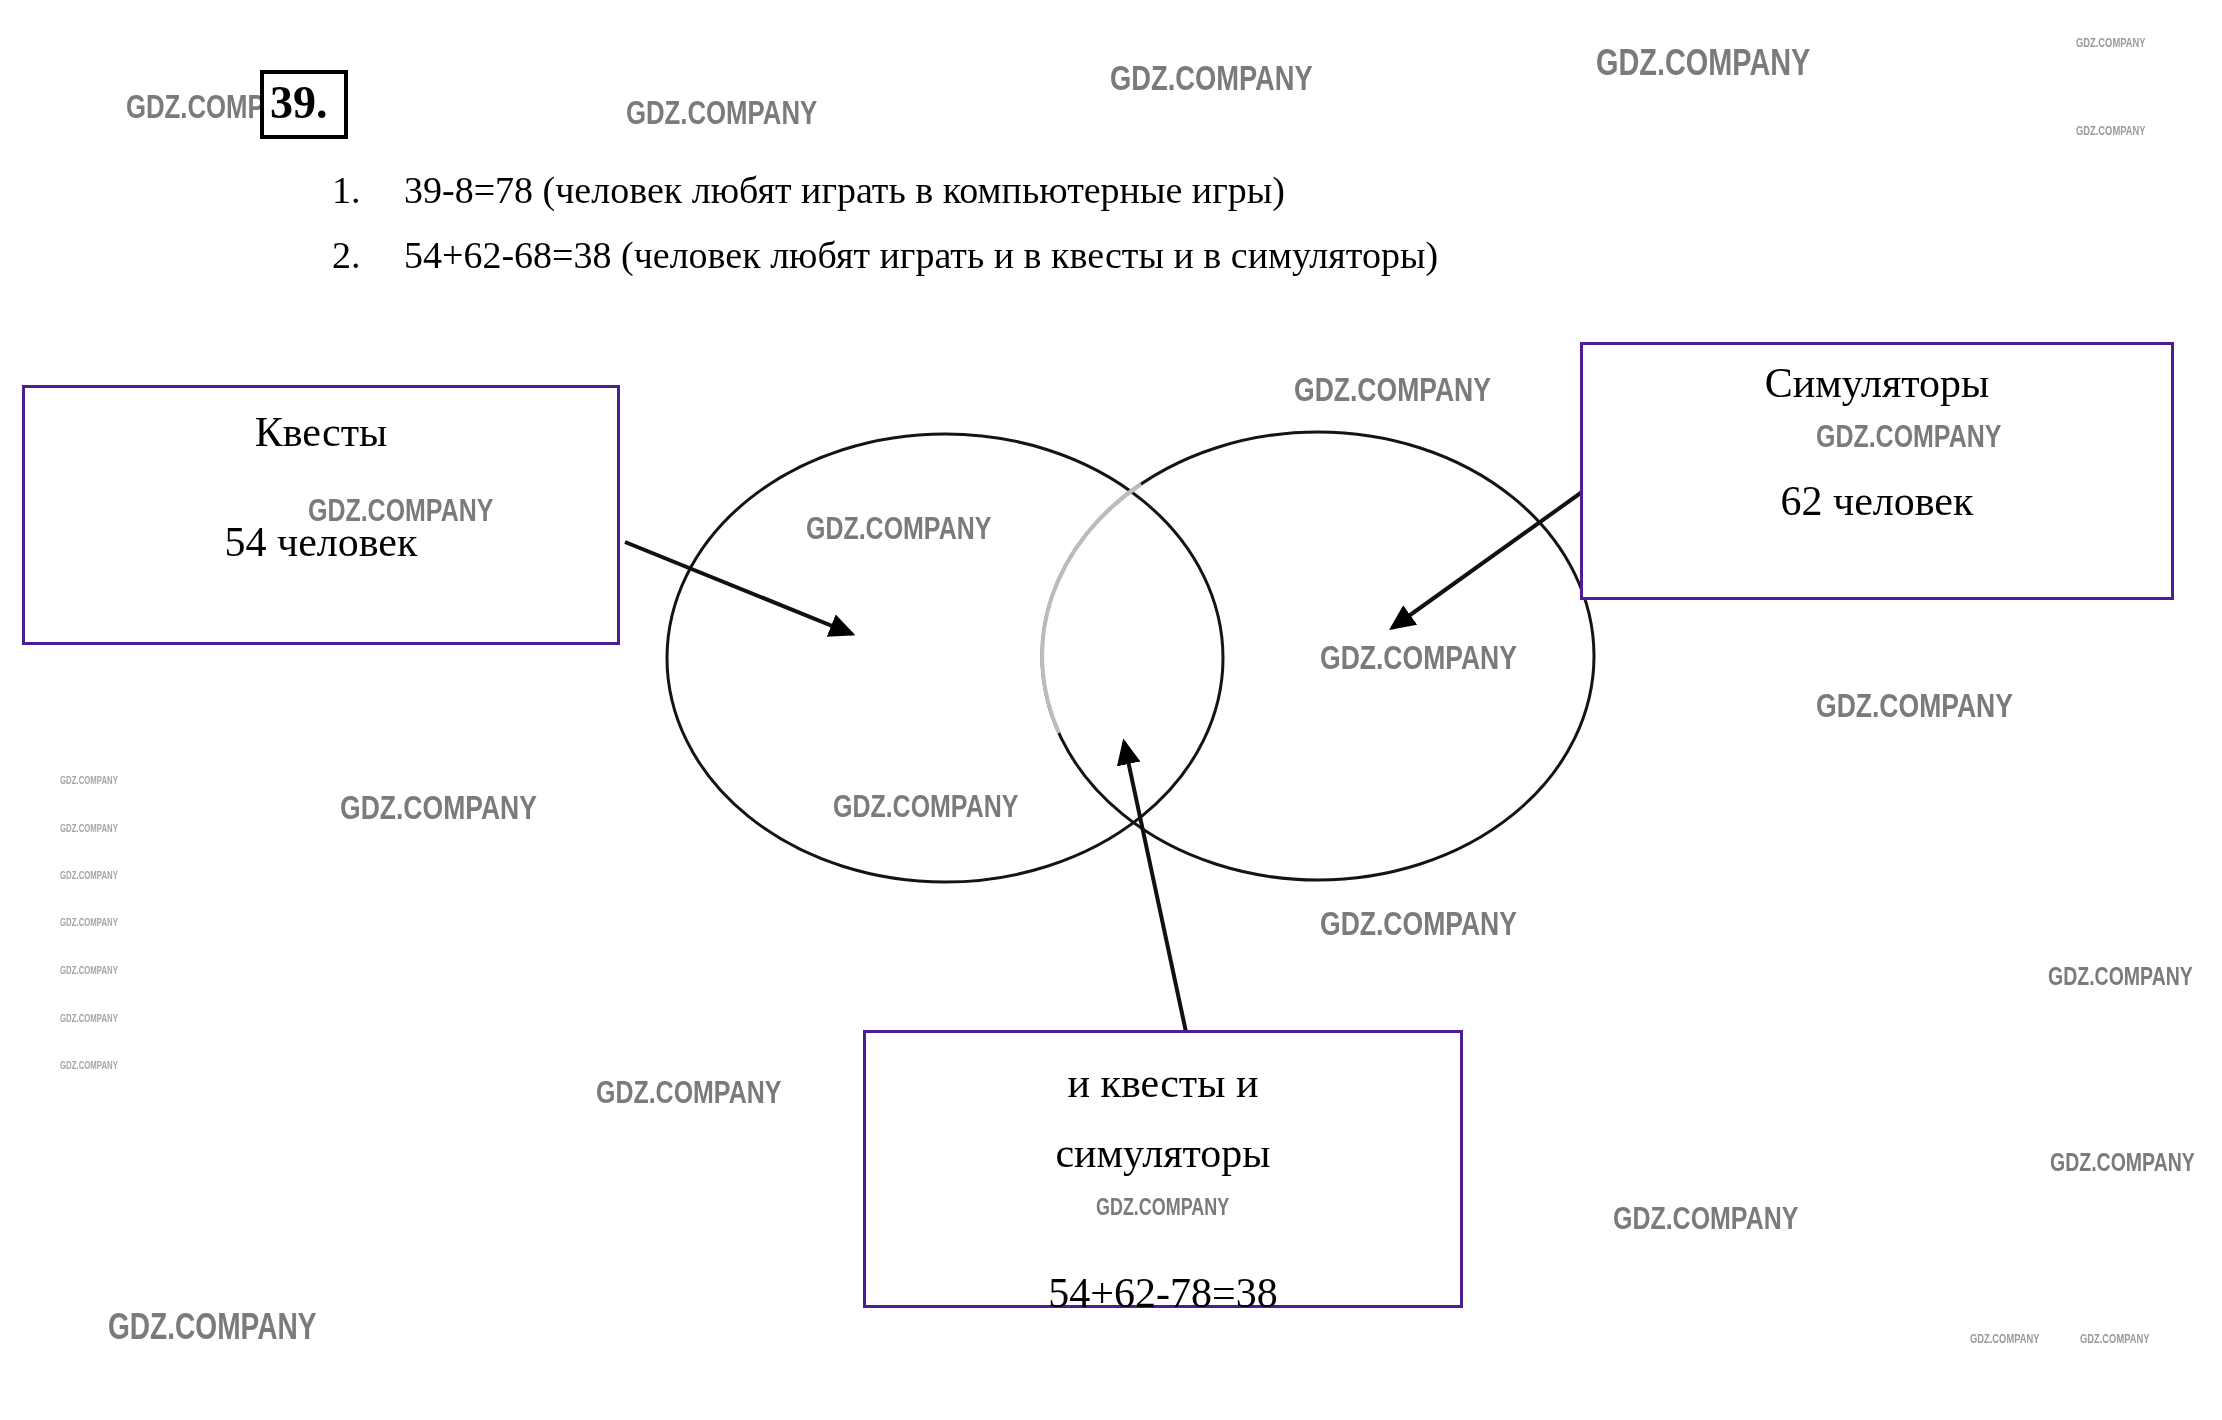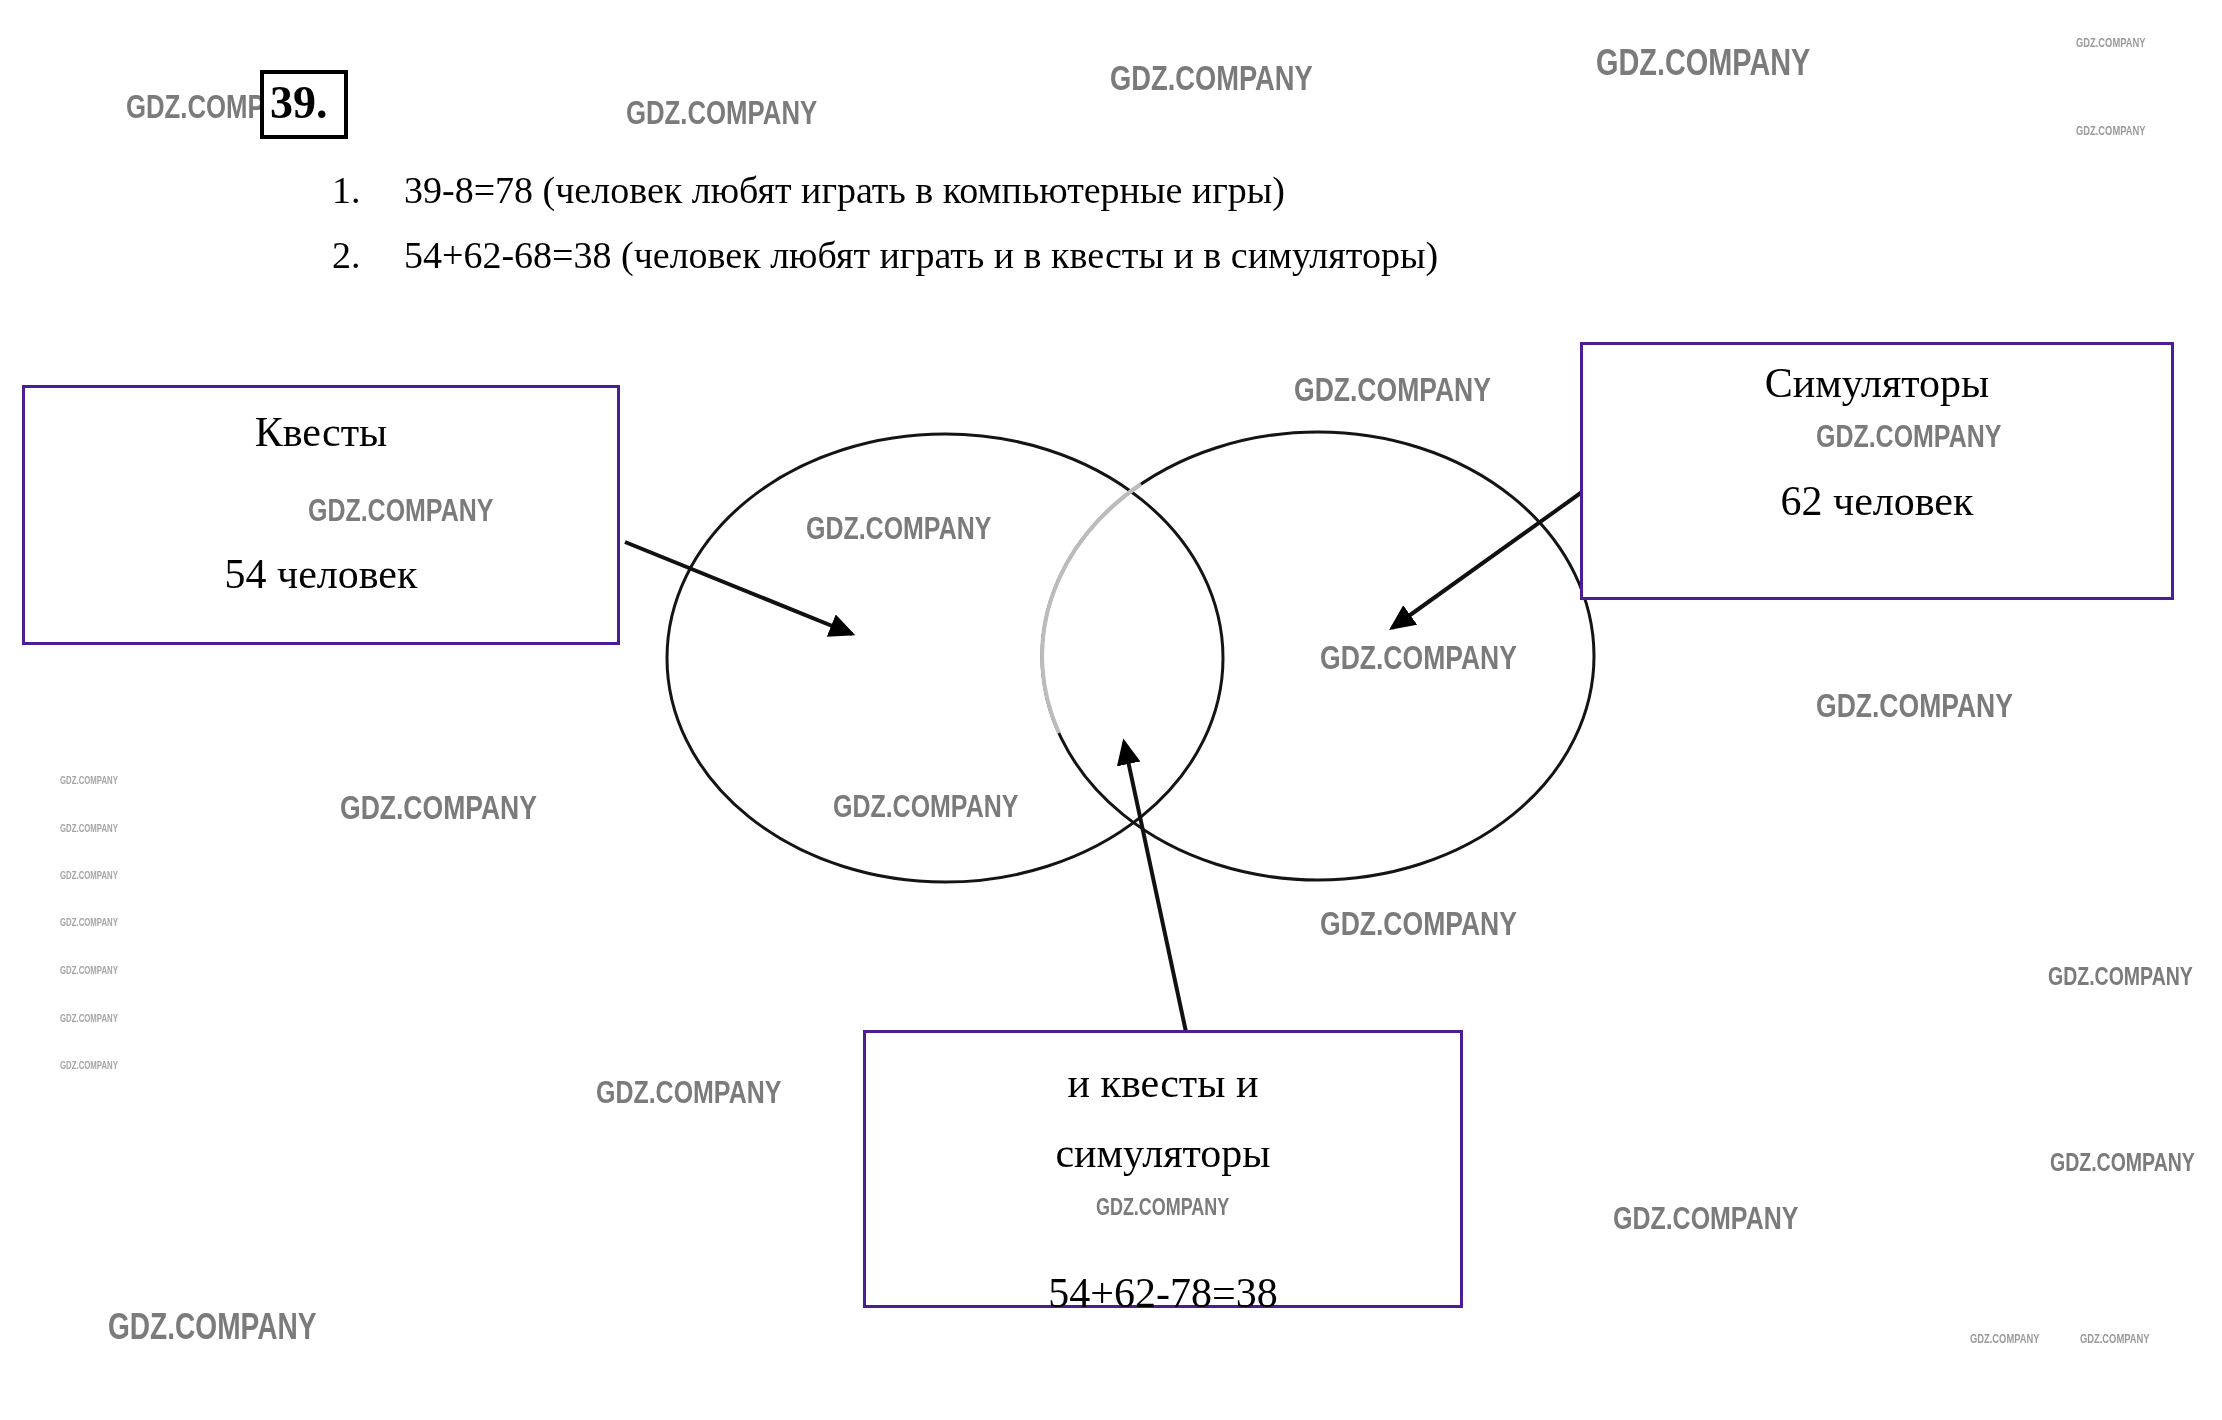--- a/index.html
+++ b/index.html
@@ -38,21 +38,21 @@
     z-index:3; text-align:center;
   }
   .left-box   { left:22px;  top:385px;  width:598px; height:260px; }
   .right-box  { left:1580px; top:342px; width:594px; height:258px; }
   .bottom-box { left:863px; top:1030px; width:600px; height:278px; }
   .box-title   { font-size:42px; }
   .box-value   { font-size:42px; }
   .box-line    { font-size:42px; }
   .box-formula { font-size:42px; }
   .left-box .box-title  { margin-top:20px; }
-  .left-box .box-value  { margin-top:94px; text-align:center; }
+  .left-box .box-value  { margin-top:62px; text-align:center; }
   .right-box .box-title { margin-top:14px; }
   .right-box .box-value { margin-top:70px; }
   .bottom-box .box-line1   { margin-top:26px; }
   .bottom-box .box-line2   { margin-top:22px; }
   .bottom-box .box-formula { margin-top:92px; }
 </style>
 </head>
 <body>
 
 <div class="page">

